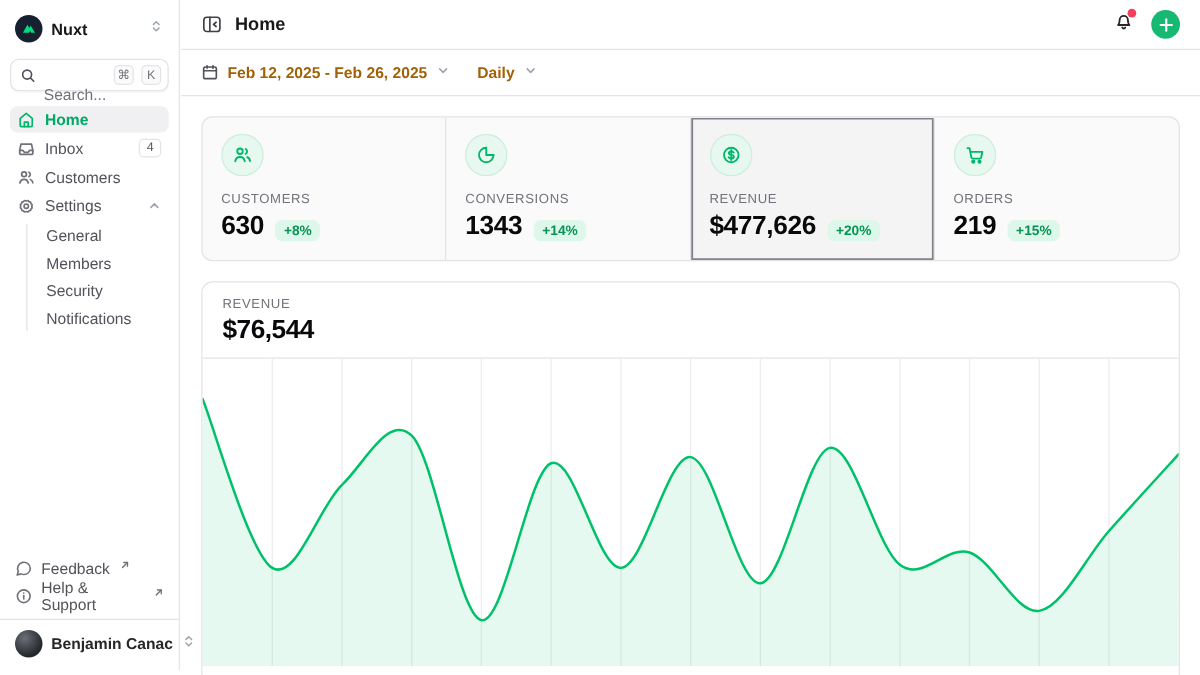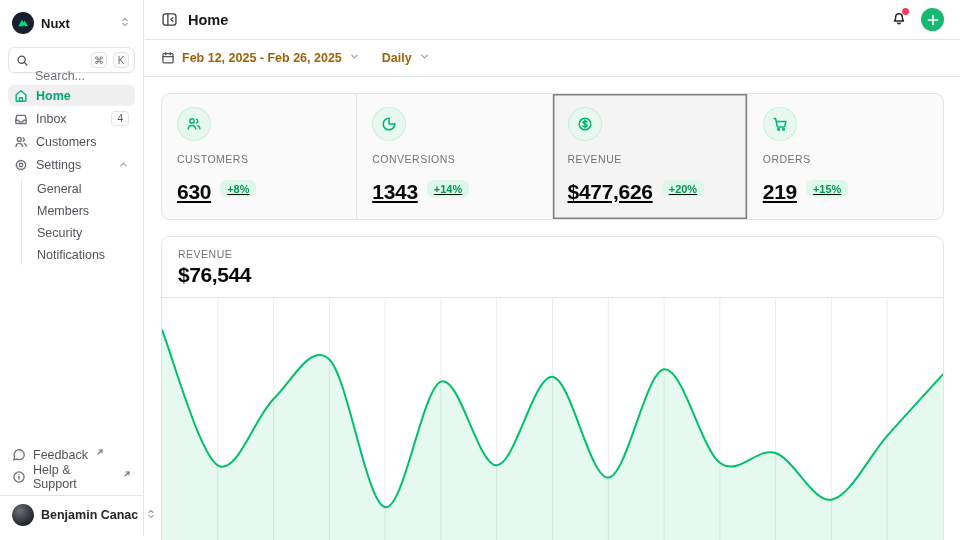--- a/index.html
+++ b/index.html
@@ -48,21 +48,21 @@
 
   .content { padding:16px; }
 
   
   .stats-grid { display:grid; grid-template-columns:repeat(4,1fr); border:1px solid #e4e4e7; border-radius:9px; background:#fafafa; overflow:hidden; }
   .stat-cell { padding:13px 15px 15px; border-right:1px solid #e4e4e7; cursor:pointer; }
   .stat-cell:last-child { border-right:none; }
   .stat-cell.selected { background:#f4f4f5; box-shadow:inset 0 0 0 1.5px #81818a; }
   .stat-icon { width:34px; height:34px; border-radius:50%; background:#e6f8ef; box-shadow:inset 0 0 0 1px #cdeedd; color:#00b86b; display:flex; align-items:center; justify-content:center; }
   .stat-label { margin-top:12px; font-size:10.5px; letter-spacing:.5px; color:#71717a; font-weight:500; }
-  .stat-value-row { margin-top:15px; display:flex; align-items:flex-start; gap:9px;text-decoration:underline; }
+  .stat-value-row { margin-top:4px; display:flex; align-items:flex-end; gap:9px; }
   .stat-value { font-size:21px; font-weight:700; color:#09090b; letter-spacing:-.3px; }
   .pct-badge { font-size:11px; font-weight:600; color:#079455; background:#ddf7ea; border-radius:6px; padding:2.5px 7px; }
 
   
   .chart-card { margin-top:16px; border:1px solid #e4e4e7; border-radius:9px; background:#fff; overflow:hidden; height:325px; }
   .chart-head { padding:11px 16px 10px; }
   .chart-head .clabel { font-size:10.5px; letter-spacing:.5px; color:#71717a; font-weight:500; }
   .chart-head .cvalue { margin-top:3px; font-size:21px; font-weight:700; color:#09090b; letter-spacing:-.4px; }
   .chart-divider { border-top:1px solid #e4e4e7; }
   .plot { position:relative; height:246px; }

